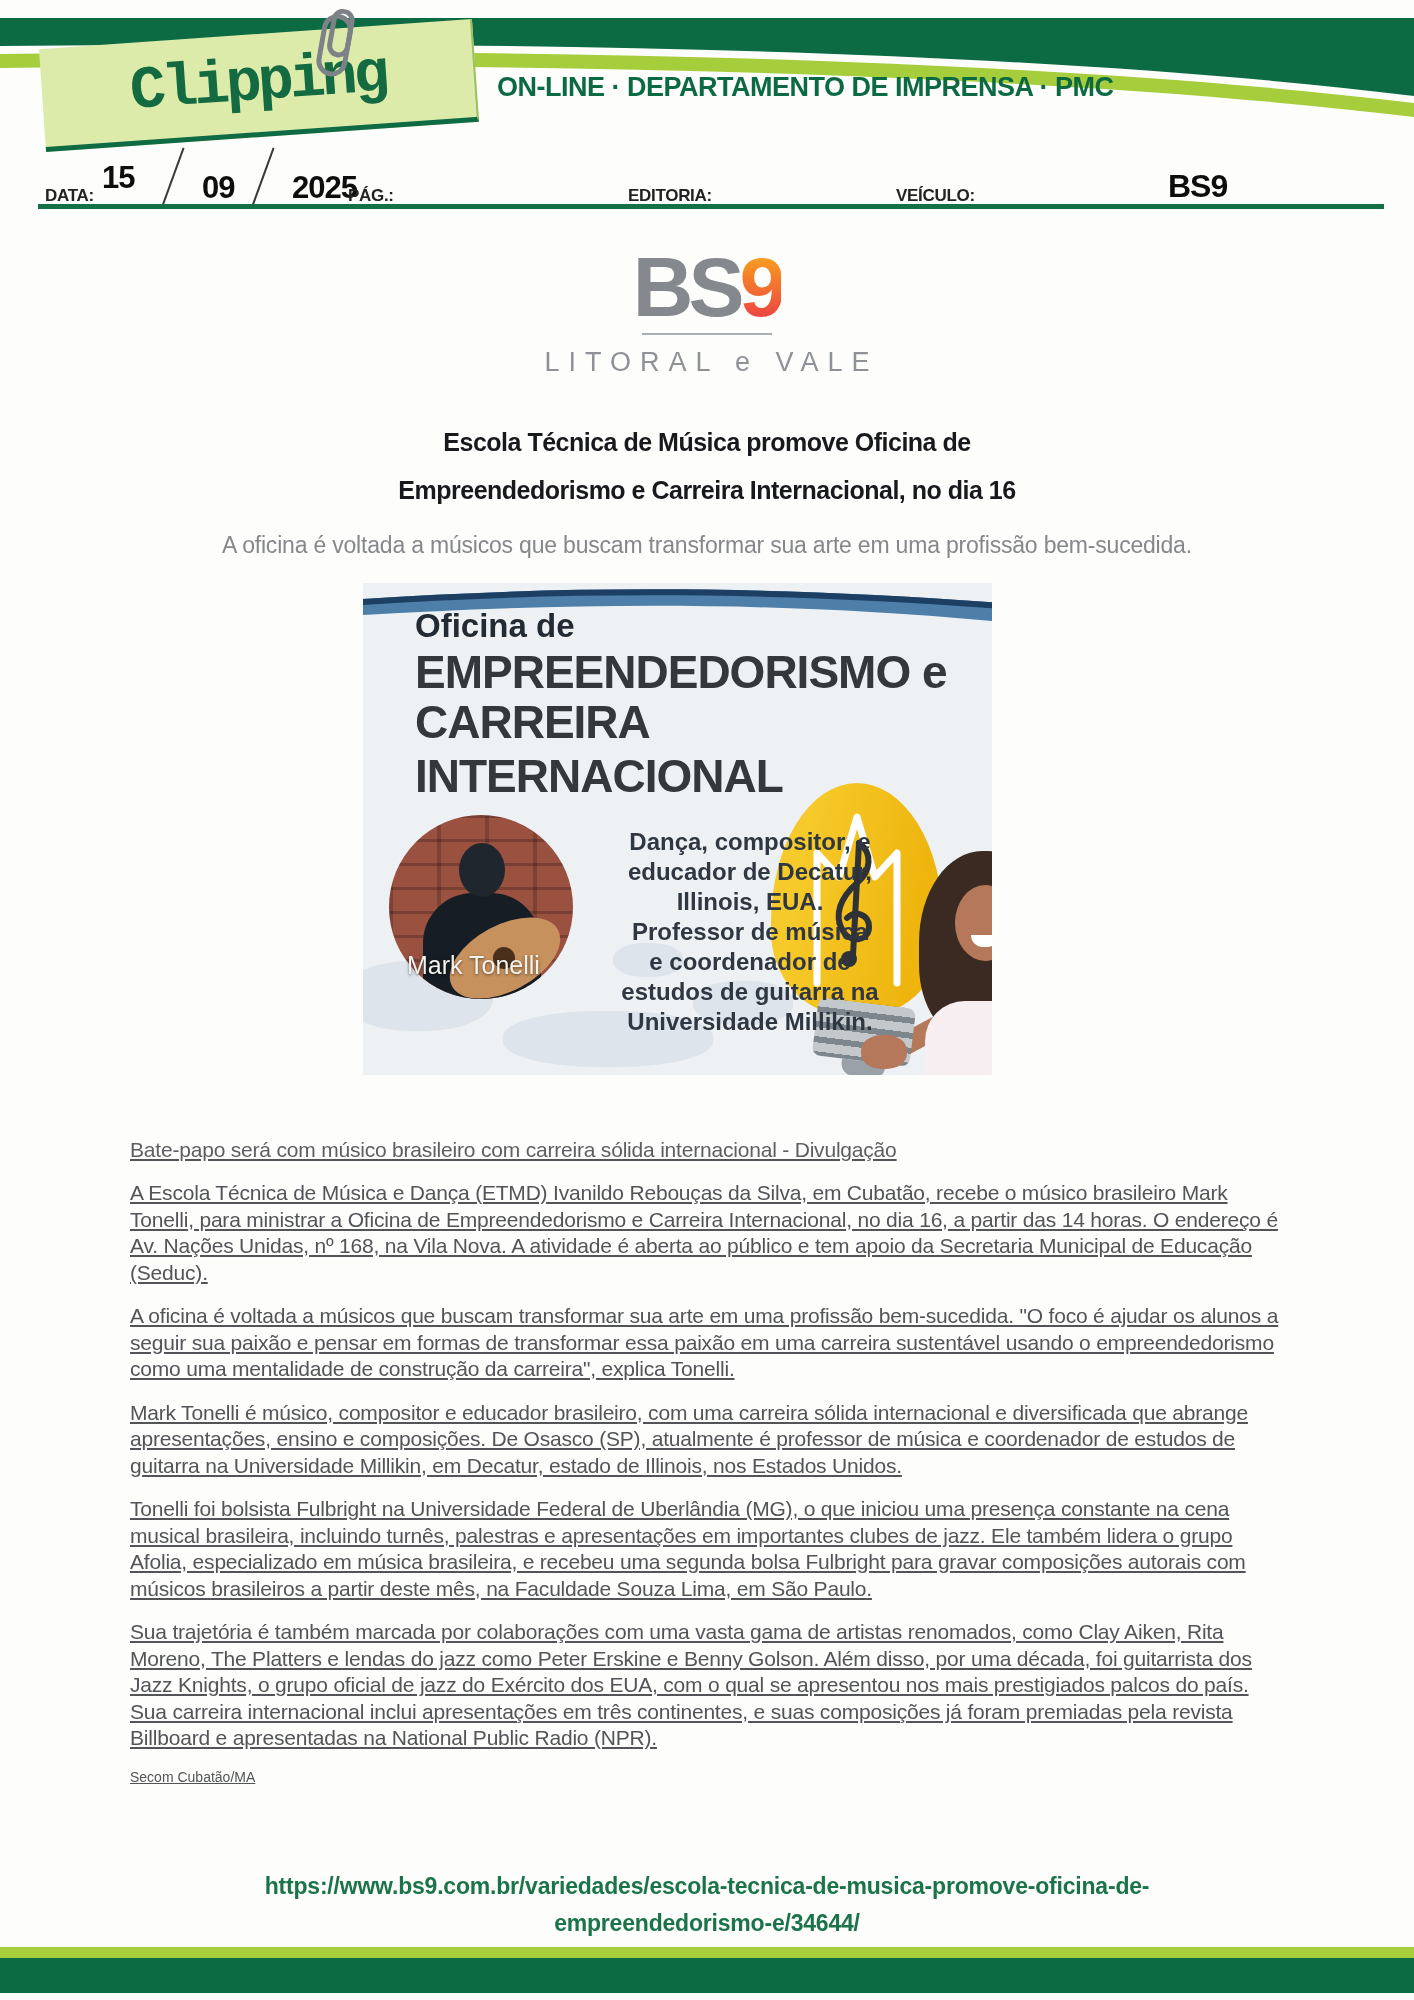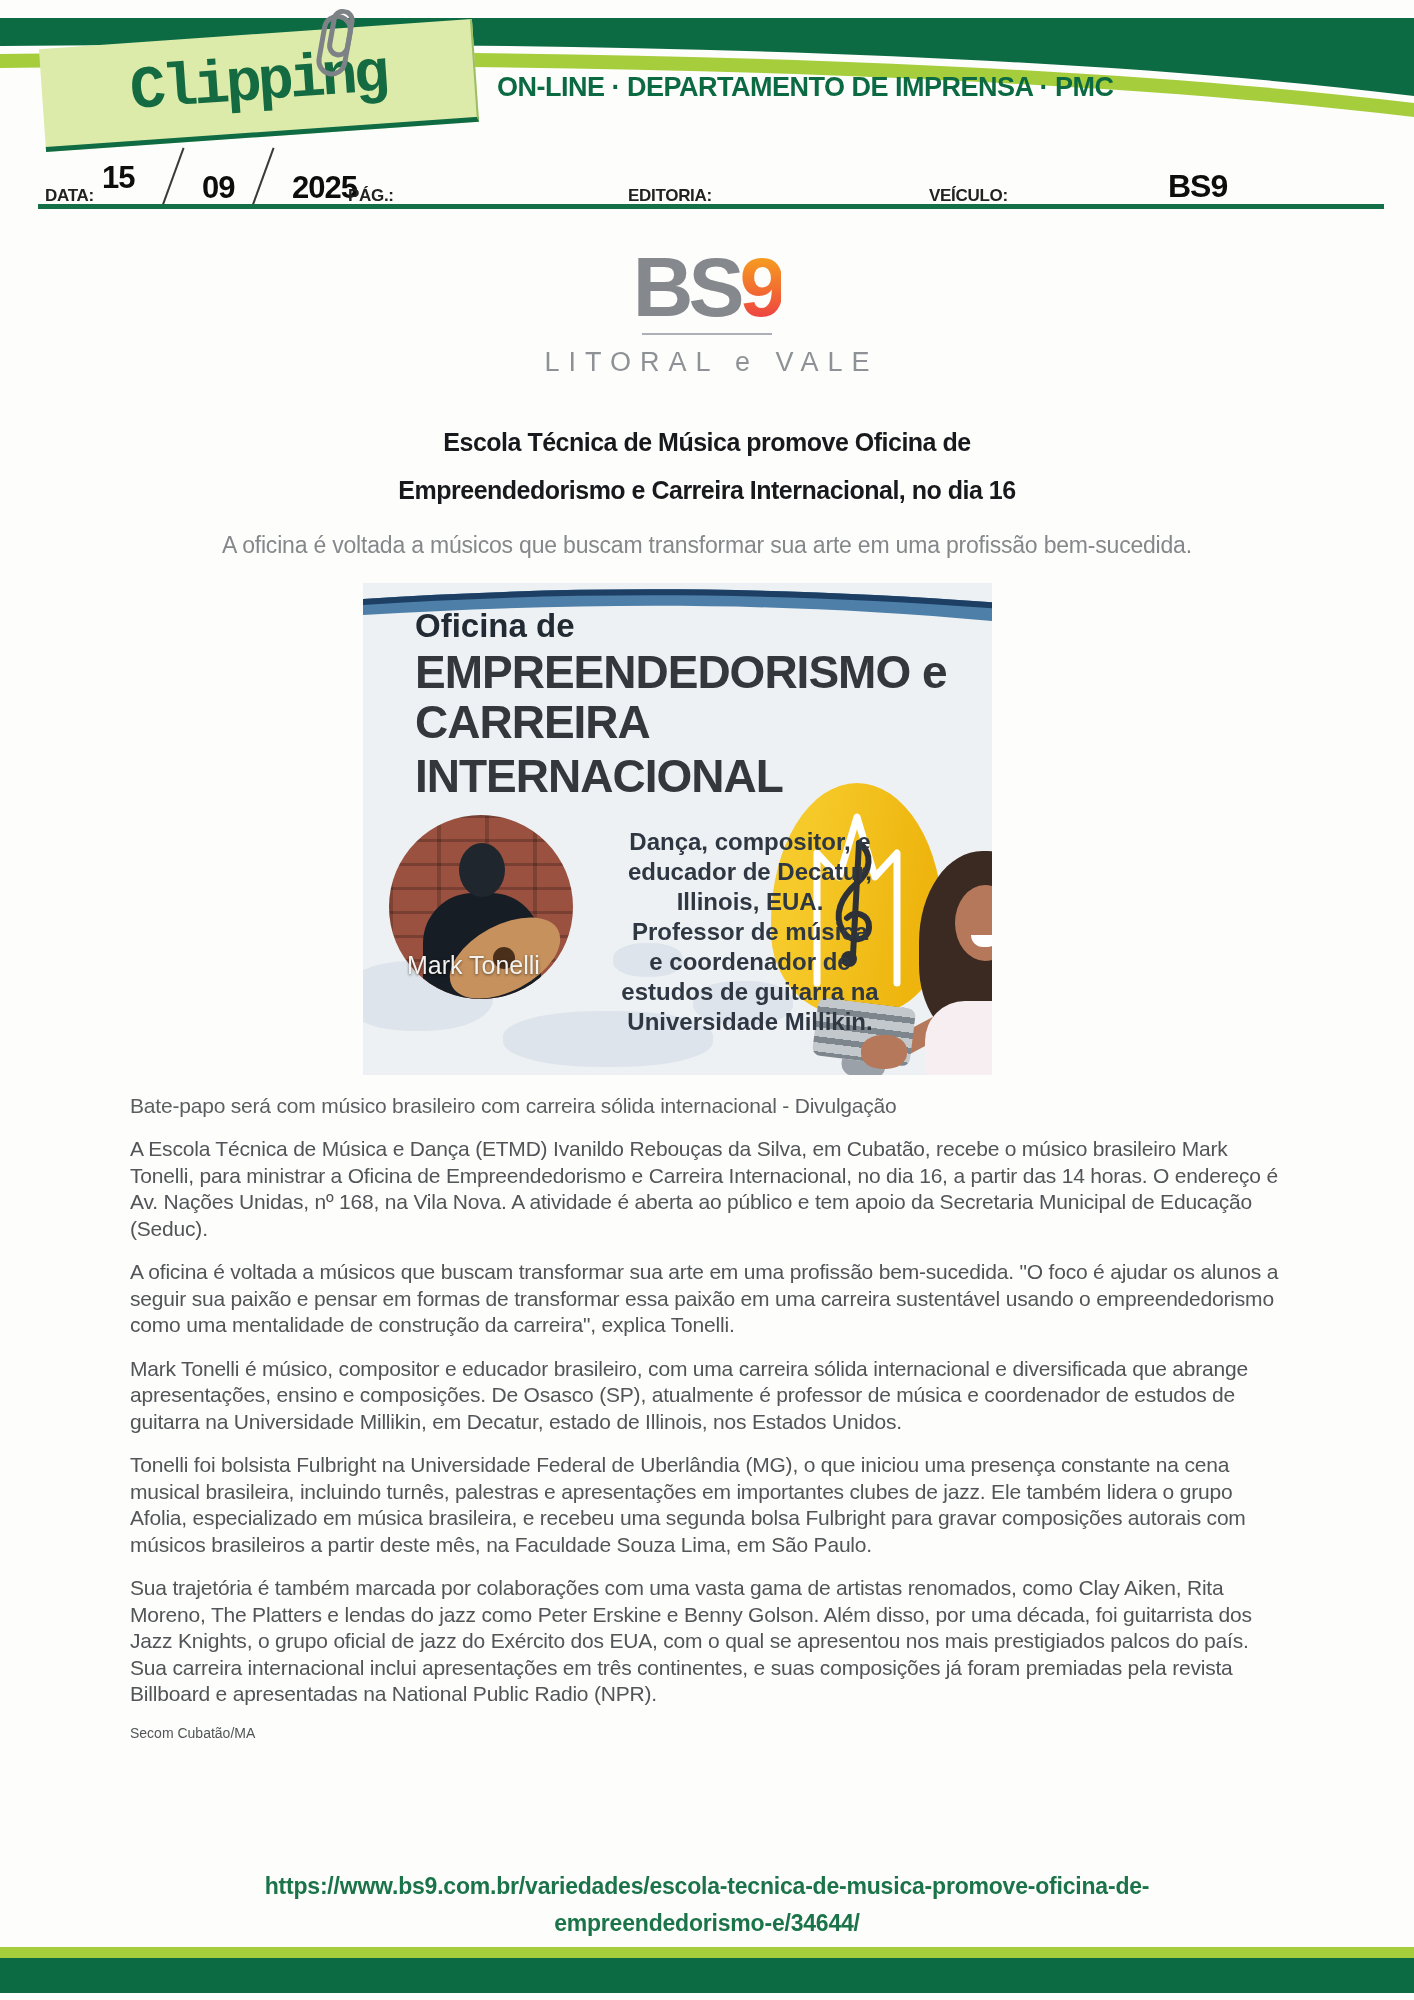--- a/index.html
+++ b/index.html
@@ -76,21 +76,21 @@
   .hand{position:absolute;left:498px;top:452px;width:46px;height:34px;background:#b5785a;border-radius:45%;}
   .woman{position:absolute;left:556px;top:268px;width:132px;height:224px;}
   .hair{position:absolute;left:0;top:0;width:132px;height:190px;background:#3a2a22;
       border-radius:48% 48% 40% 40%;}
   .face{position:absolute;left:36px;top:34px;width:60px;height:76px;background:#b5785a;border-radius:50%;}
   .smile{position:absolute;left:52px;top:84px;width:28px;height:12px;border-radius:0 0 20px 20px;background:#fff;}
   .shirt{position:absolute;left:6px;top:150px;width:120px;height:74px;background:#f6eef0;
       border-radius:40px 40px 0 0;}
 
   
-  .body-flow{position:absolute;left:130px;top:1094px;width:1157px;color:#525458;}
+  .body-flow{position:absolute;left:130px;top:1138px;width:1157px;color:#525458;text-decoration:underline;}
   .caption{font-size:21px;color:#5c5e62;margin:0 0 18px 0;letter-spacing:-0.2px;}
   .body-flow p{font-size:21px;line-height:26.5px;letter-spacing:-0.2px;margin:0 0 17px 0;}
   .byline{font-size:14px;margin-top:6px;}
   .urlblock{position:absolute;left:0;top:1868px;width:1414px;text-align:center;
       font-size:23px;font-weight:700;color:#1b7449;line-height:37px;letter-spacing:-0.2px;cursor:pointer;}
 
   
   .foot-light{position:absolute;left:0;top:1947px;width:1414px;height:11px;background:#a5cd3c;}
   .foot-dark{position:absolute;left:0;top:1958px;width:1414px;height:35px;background:#0d6b44;}
 </style>
@@ -116,21 +116,21 @@
   <div class="tagline">ON-LINE · DEPARTAMENTO DE IMPRENSA · PMC</div>
 
   <div class="meta-label" style="left:45px;top:186px;">DATA:</div>
   <div class="meta-value" style="left:102px;top:160px;">15</div>
   <div class="slash" style="left:172px;top:146px;"></div>
   <div class="meta-value" style="left:202px;top:170px;">09</div>
   <div class="slash" style="left:262px;top:146px;"></div>
   <div class="meta-value" style="left:292px;top:170px;">2025</div>
   <div class="meta-label" style="left:348px;top:186px;">PÁG.:</div>
   <div class="meta-label" style="left:628px;top:186px;">EDITORIA:</div>
-  <div class="meta-label" style="left:929px;top:186px;">VEÍCULO:</div>
+  <div class="meta-label" style="left:896px;top:186px;">VEÍCULO:</div>
   <div class="meta-value" style="left:1168px;top:168px;font-size:32px;">BS9</div>
   <div class="meta-rule"></div>
 
   <div class="bs9wrap">
     <div class="bs9"><span class="bs">BS</span><span class="nine">9</span></div>
     <div class="bs9-rule"></div>
     <div class="bs9-sub">LITORAL e VALE</div>
   </div>
 
   <div class="title">

